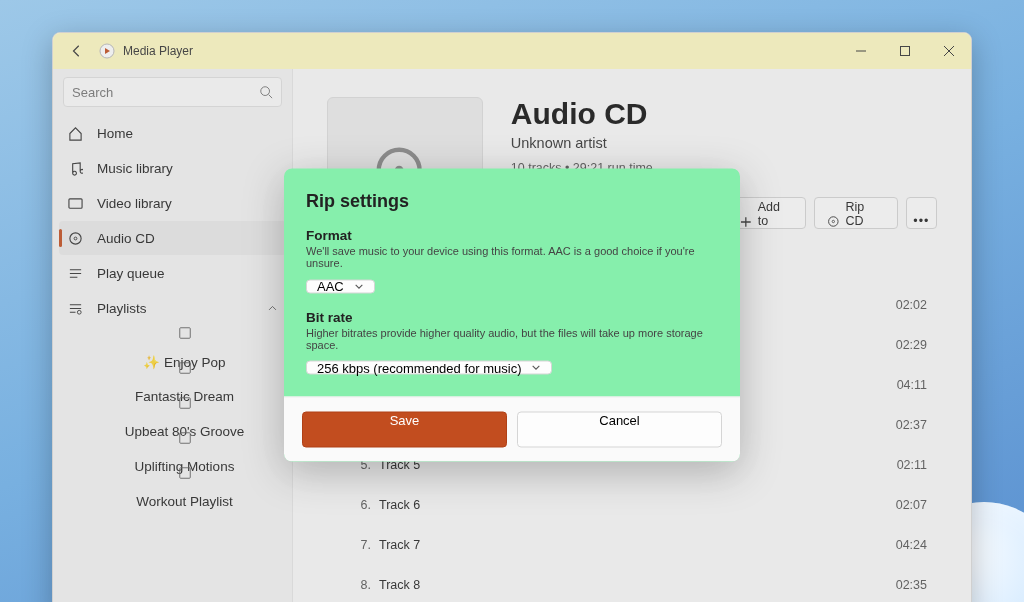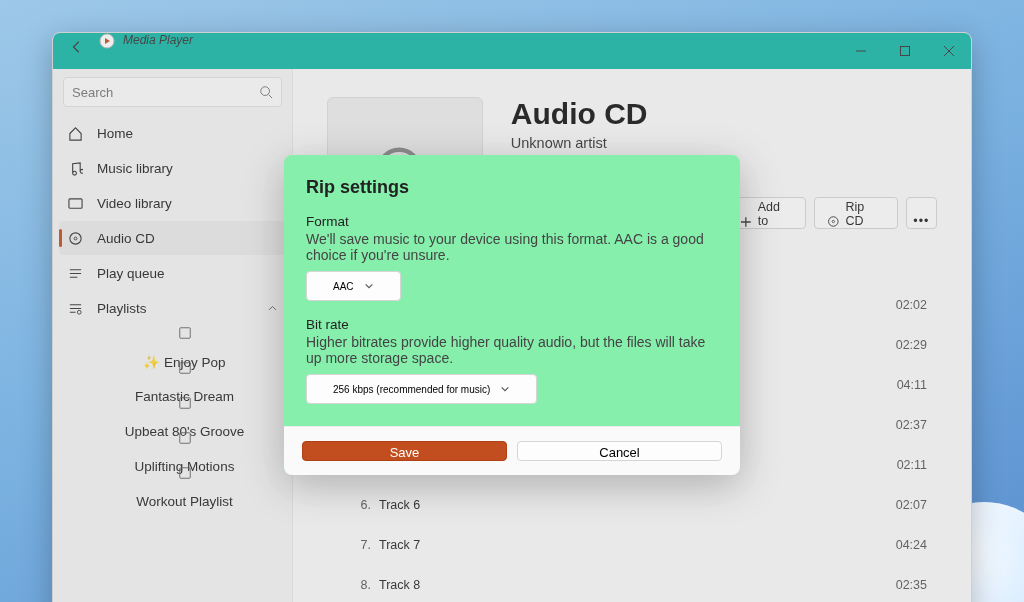--- a/index.html
+++ b/index.html
@@ -1,18 +1,18 @@
 <!DOCTYPE html>
 <html><head>
 <meta charset="utf-8">
 <style>
   * { box-sizing: border-box; margin: 0; padding: 0; font-family: "Segoe UI", sans-serif; }
   body { background: linear-gradient(160deg, #9dc8e8 0%, #78b0e0 50%, #5a90d0 100%); width: 1024px; height: 602px; overflow: hidden; position: relative; }
   .window { position: absolute; top: 32px; left: 52px; width: 920px; height: 590px; background: #f3f3f3; border-radius: 8px; box-shadow: 0 8px 30px rgba(0,0,0,0.25); display: flex; flex-direction: column; overflow: hidden; border: 1px solid #d0d0d0; }
-  .titlebar { height: 36px; display: flex; align-items: flex-start; padding-left: 10px; background: #14b8a6; font-style: italic; }
+  .titlebar { height: 36px; display: flex; align-items: center; padding-left: 10px; background: #fef9c3; }
   .titlebar .back { width: 28px; height: 28px; display:flex; align-items:center; justify-content:center; color:#333; }
   .titlebar .appicon { margin-left:8px; width:16px; height:16px; }
   .titlebar .apptitle { margin-left:8px; font-size:12px; color:#333; }
   .titlebar .spacer { flex:1; }
   .winbtn { width:44px; height:36px; display:flex; align-items:center; justify-content:center; color:#333; }
   .body { flex:1; display:flex; overflow:hidden; }
   .sidebar { width:240px; background:#f3f3f3; padding:8px 6px; display:flex; flex-direction:column; gap:1px; overflow-y:auto; border-right:1px solid #e6e6e6;}
   .search { margin:0 4px 8px 4px; background:#fbfbfb; border:1px solid #e0e0e0; border-radius:4px; height:30px; display:flex; align-items:center; padding:0 8px; }
   .search input { border:none; background:transparent; flex:1; font-size:13px; outline:none; }
   .navitem { height:34px; display:flex; align-items:center; border-radius:4px; padding:0 8px; font-size:13.5px; color:#222; gap:14px; cursor:default; }
@@ -32,25 +32,25 @@
   .btn.primary { background:#c24d1f; color:#fff; border-color:#b04016; }
   .tracklist { margin-left:20px; }
   .track { display:flex; align-items:center; height:40px; border-bottom:1px solid transparent; font-size:12.5px; color:#222; }
   .track .num { width:24px; text-align:right; color:#555; margin-right:8px;}
   .track .title { flex:1; }
   .track .dur { color:#555; padding-right:10px; }
   .scrim { position:absolute; inset:0; background:rgba(160,160,160,0.18); }
   .dialog { position:absolute; left:50%; top:48%; transform:translate(-50%,-50%); width:456px; background:#86efac; border-radius:8px; box-shadow:0 10px 40px rgba(0,0,0,0.25); overflow:hidden; }
   .dialog .pad { padding:22px 22px 18px 22px; }
   .dialog h2 { font-size:18px; font-weight:600; color:#222; margin-bottom:16px; }
-  .section-title { font-size:13.5px; font-weight:400; color:#222; margin-bottom:2px; }
-  .section-desc { font-size:14px; color:#444; margin-bottom:8px; }
-  .dropdown { display:inline-flex; align-items:center; gap:10px; height:30px; padding:0 26px; border:1px solid #d5d5d5; border-radius:4px; font-size:10px; margin-bottom:16px; background:#fdfdfd; }
+  .section-title { font-size:13.5px; font-weight:700; color:#222; margin-bottom:2px; }
+  .section-desc { font-size:11px; color:#444; margin-bottom:8px; }
+  .dropdown { display:inline-flex; align-items:center; gap:10px; height:14px; padding:0 10px; border:1px solid #d5d5d5; border-radius:4px; font-size:13px; margin-bottom:16px; background:#fdfdfd; }
   .dialog-footer { display:flex; gap:10px; padding:14px 18px; border-top:1px solid #eee; background:#fafafa; }
-  .dlgbtn { flex:1; height:20px; border-radius:4px; font-size:13px; border:1px solid #d5d5d5; background:#fdfdfd; display:flex; align-items:flex-end; justify-content:center; }
+  .dlgbtn { flex:1; height:36px; border-radius:4px; font-size:13px; border:1px solid #d5d5d5; background:#fdfdfd; display:flex; align-items:flex-start; justify-content:center; }
   .dlgbtn.primary { background:#c24d1f; color:#fff; border-color:#b04016; }
   .corner-orb { position:absolute; right:-40px; bottom:-60px; width:160px; height:160px; border-radius:50%; background:radial-gradient(circle at 30% 30%, #fff, #d8ecff 60%, #6ab0ff); box-shadow:0 0 30px rgba(255,255,255,0.6) inset; }
   svg { display:block; }
 </style>
 </head>
 <body>
 
 <div class="corner-orb"></div>
 
 <div class="window">

